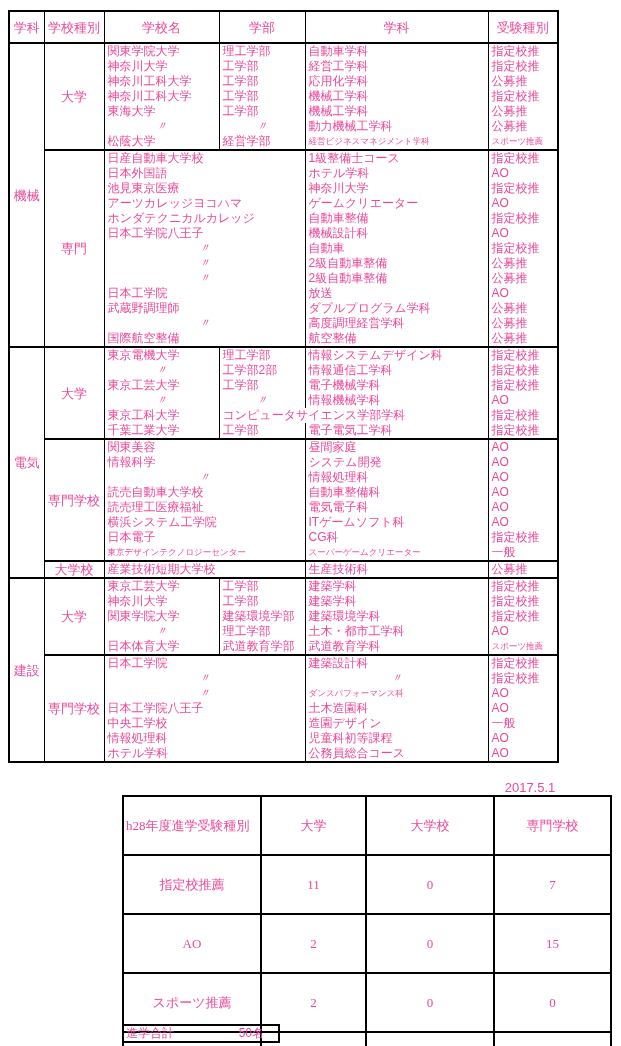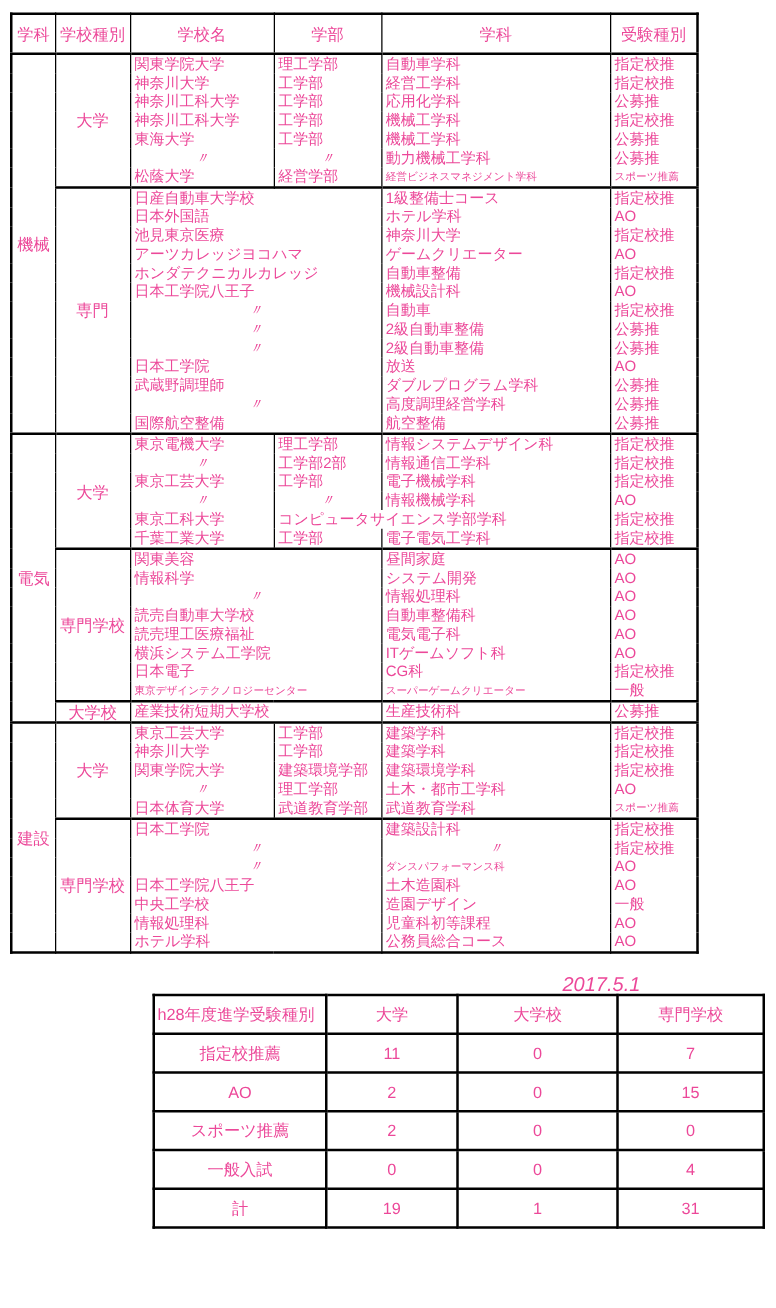--- a/index.html
+++ b/index.html
@@ -22,33 +22,33 @@
     height:30px;text-align:center;padding:0;font-size:13px;
     border-bottom:2px solid #000;
   }
   .t1 td.dept,.t1 td.stype{text-align:center;padding:0;font-size:13px;}
   .t1 tr.section-start td{border-top:2px solid #000;}
   .t1 tr.group-start td{border-top:2px solid #000;}
   .t1 td.dit{text-align:center;padding:0;font-style:italic;}
   .t1 td.sm{font-size:8.5px;}
   
   .date{
-    position:absolute;left:450px;top:780px;width:160px;text-align:left;
-    font-size:16px;
-    font-style:italic;
+    position:absolute;left:450px;top:780px;width:160px;text-align:center;
+    font-size:13px;
   }
   
   table.t2{
     position:absolute;left:122px;top:795px;width:488px;
     border-collapse:collapse;table-layout:fixed;border:2px solid #000;
   }
   .t2 th,.t2 td{
     border:2px solid #000;height:29px;font-size:13px;font-weight:normal;
-    text-align:center;padding:0;white-space:nowrap;overflow:hidden;
+    text-align:center;padding:14px;white-space:nowrap;overflow:hidden;
     vertical-align:middle;
+    font-family:Liberation Serif, serif;
   }
   .t2 th.typelabel{text-align:left;padding-left:2px;}
   
   .total{
     position:absolute;left:122px;top:1024px;width:138px;height:15px;
     border:2px solid #000;display:flex;justify-content:space-between;
     align-items:center;font-size:12px;line-height:15px;padding:0 14px 0 2px;
   }
 </style>
 </head>
@@ -385,14 +385,18 @@
         </tr>
         <tr>
           <td>計</td>
           <td>19</td>
           <td>1</td>
           <td>31</td>
         </tr>
       </tbody>
   </table>
 
+  <div class="total">
+    <span>進学合計</span>
+    <span>50名</span>
+  </div>
 
 </div>
 
 </body></html>

